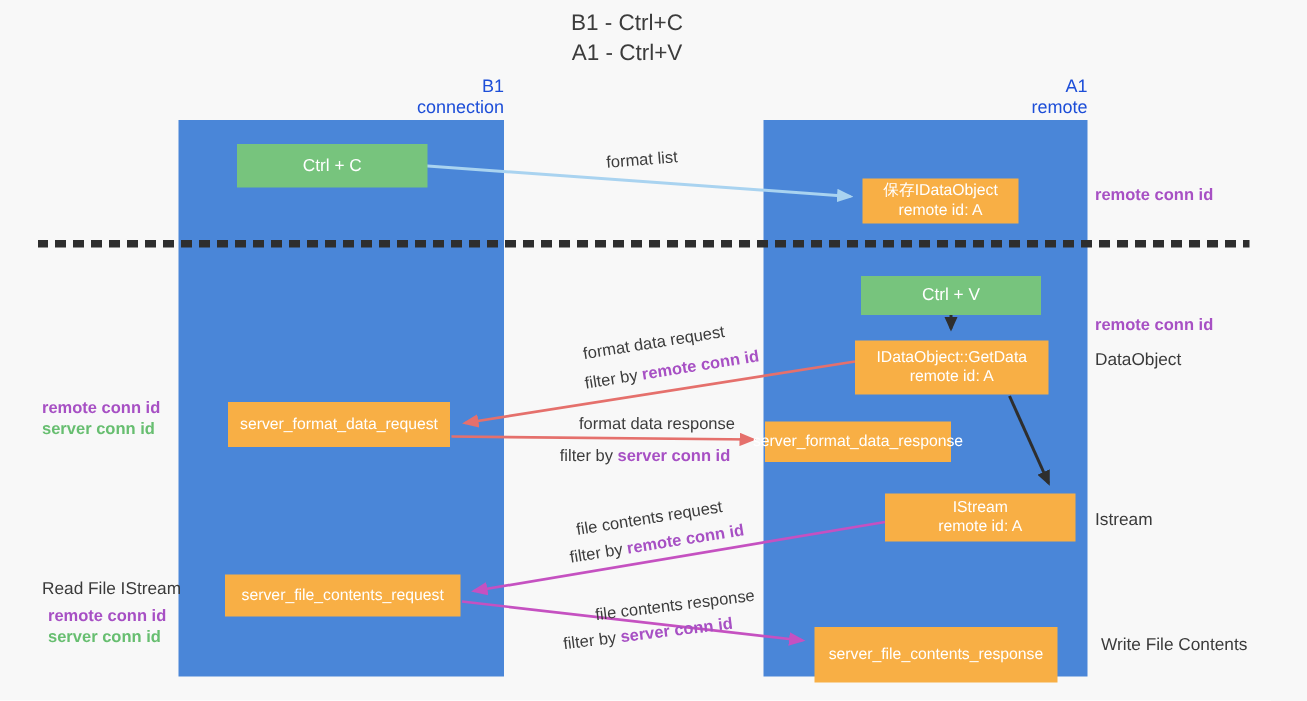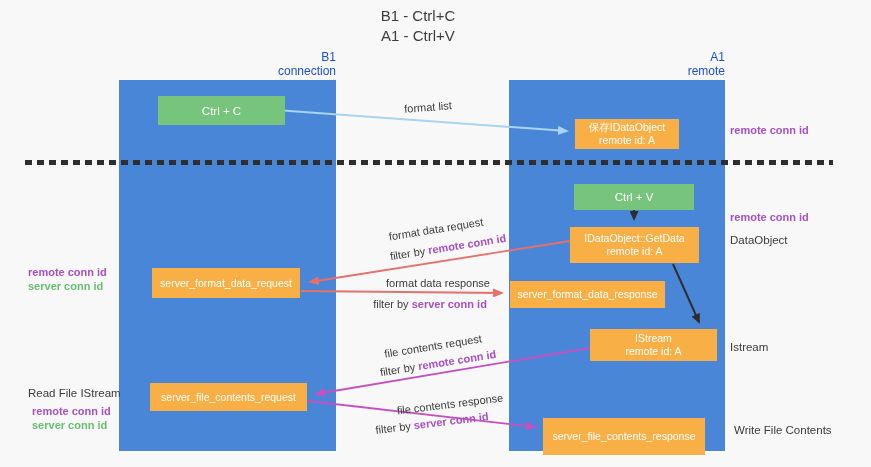--- a/index.html
+++ b/index.html
@@ -112,21 +112,21 @@
     <span>保存IDataObject</span>
     <span>remote id: A</span>
   </div>
   <div class="box green" style="left:574px;top:172px;width:120px;height:26px;margin-top:12px;">
     <span>Ctrl + V</span>
   </div>
   <div class="box orange" style="left:570px;top:227px;width:129px;height:36px;">
     <span>IDataObject::GetData</span>
     <span>remote id: A</span>
   </div>
-  <div class="box orange" style="left:510px;top:281px;width:155px;height:27px;text-align:right;">
+  <div class="box orange" style="left:510px;top:281px;width:124px;height:27px;text-align:right;">
     <span>server_format_data_response</span>
   </div>
   <div class="box orange" style="left:590px;top:329px;width:127px;height:32px;">
     <span>IStream</span>
     <span>remote id: A</span>
   </div>
   <div class="box orange" style="left:543px;top:418px;width:162px;height:37px;">
     <span>server_file_contents_response</span>
   </div>
 

